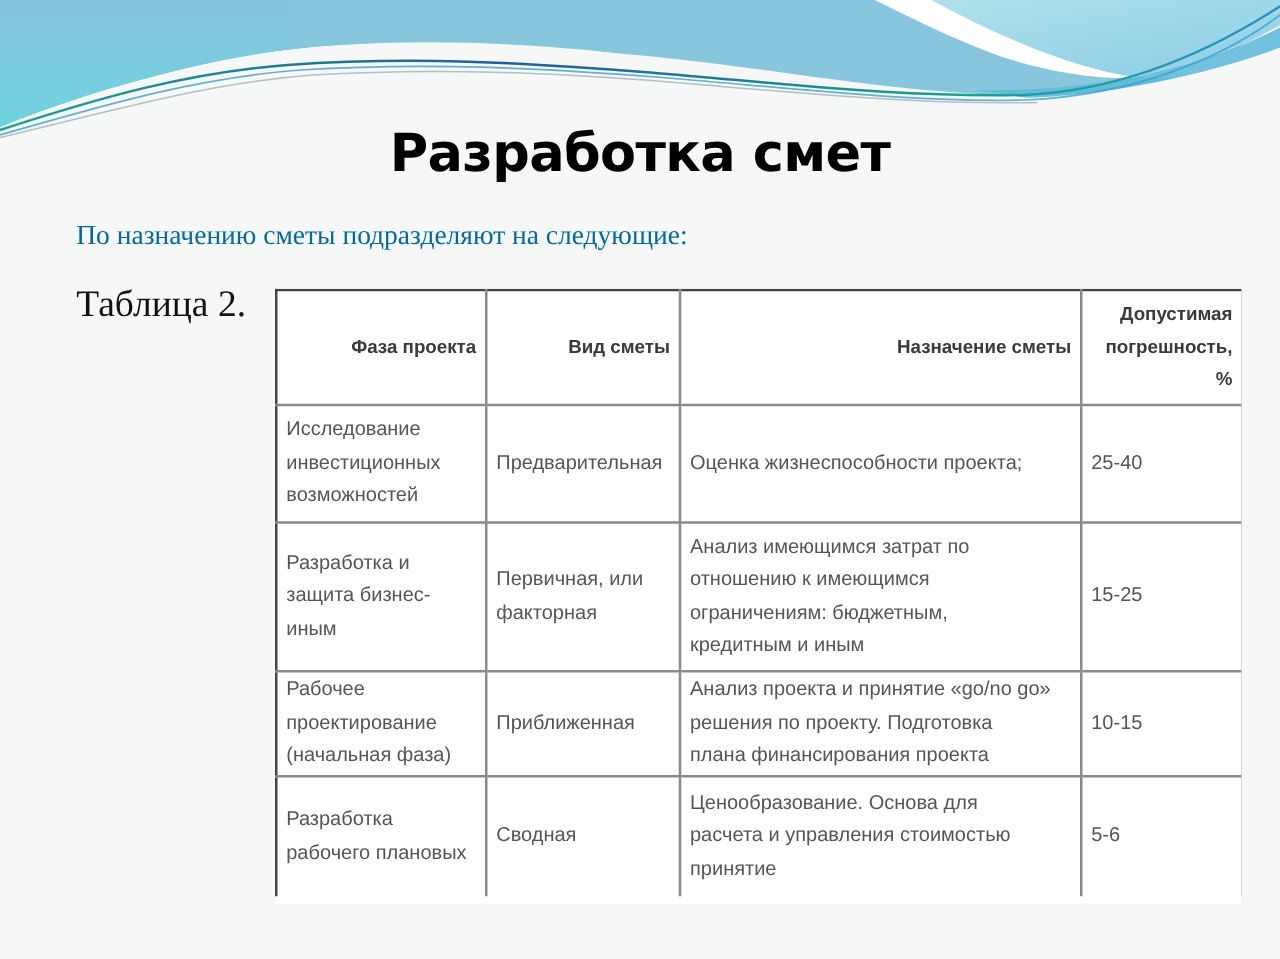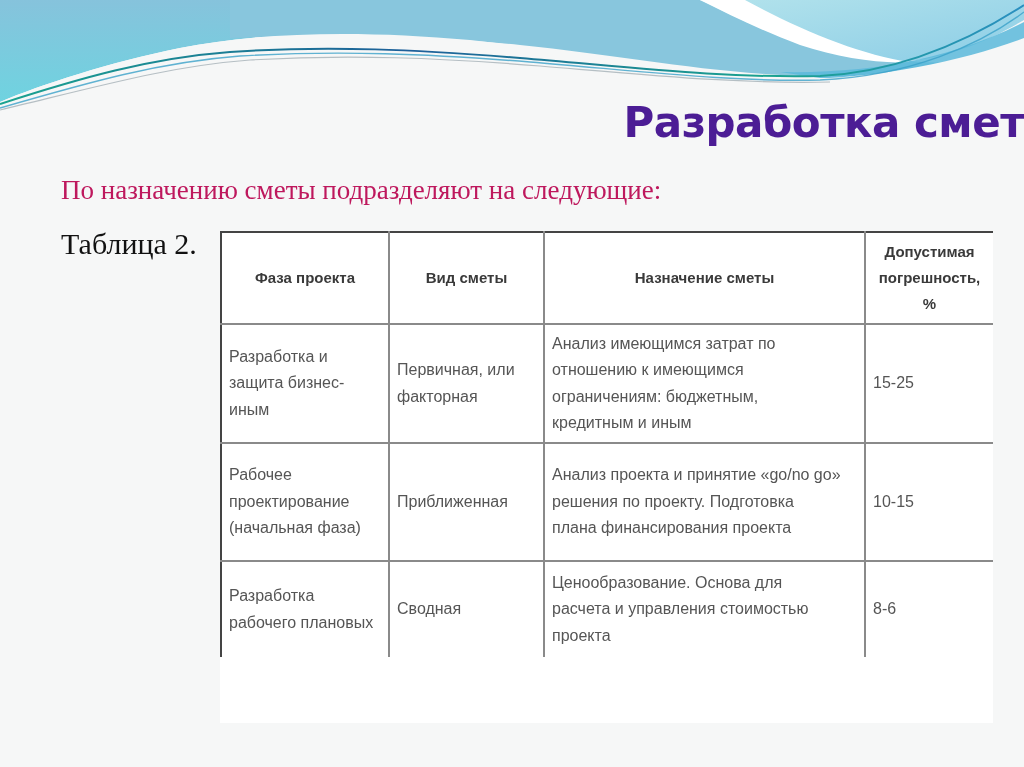--- a/index.html
+++ b/index.html
@@ -4,29 +4,29 @@
   <style>
     html, body { margin: 0; padding: 0; }
     body {
       width: 1024px; height: 767px; overflow: hidden; position: relative;
       background: #f6f7f7;
       font-family: "Liberation Sans", sans-serif;
     }
     .wave-header { position: absolute; left: 0; top: 0; width: 1024px; height: 115px; }
     .slide-title {
       position: absolute; left: 0; width: 1024px; top: 98px;
-      text-align: right;
+      text-align: center;
       font-family: "DejaVu Sans", sans-serif;
-      font-weight: bold; font-size: 42px; color: #4c1d95;
+      font-weight: bold; font-size: 42px; color: #000000;
       letter-spacing: -0.5px;
     }
     .intro-text {
       position: absolute; left: 61px; top: 175px;
       font-family: "Liberation Serif", serif;
-      font-size: 27px; color: #be185d;
+      font-size: 22px; color: #0369a1;
     }
     .table-caption {
       position: absolute; left: 61px; top: 227px;
       font-family: "Liberation Serif", serif;
       font-size: 30px; color: #111;
     }
     .table-frame {
       position: absolute; left: 220px; top: 231px;
       width: 773px; height: 492px;
       overflow: hidden; background: #ffffff;
@@ -45,27 +45,27 @@
       padding: 0 7px;
       line-height: 26.5px;
       vertical-align: middle;
       text-align: left;
       font-weight: normal;
     }
     table.estimates tr:first-child th { border-top: 2px solid #444; }
     table.estimates th:first-child, table.estimates td:first-child { border-left: 2px solid #444; }
     table.estimates th:last-child, table.estimates td:last-child { border-right: 2px solid #444; }
     table.estimates th {
-      font-weight: bold; color: #3a3a3a; text-align: center; font-size: 15px;
+      font-weight: bold; color: #3a3a3a; text-align: right; font-size: 15px;
       line-height: 26px;
     }
     tr.row-head { height: 92px; }
     tr.row-1 { height: 94px; }
     tr.row-2 { height: 119px; }
-    tr.row-3 { height: 118px; }
+    tr.row-3 { height: 84px; }
     tr.row-4 { height: 96px; }
     tr.row-4 td { border-bottom: none; }
     .cell-line { display: block; white-space: nowrap; }
   </style>
 </head>
 <body>
 
 <svg class="wave-header" viewBox="0 0 1024 115" preserveAspectRatio="none">
   <defs>
     <linearGradient id="gLeft" x1="0" y1="0" x2="0" y2="1">
@@ -123,20 +123,34 @@
           </th>
       <th>
             <span class="cell-line">Назначение сметы</span>
           </th>
       <th>
         <span class="cell-line">Допустимая</span>
         <span class="cell-line">погрешность,</span>
         <span class="cell-line">%</span>
       </th>
     </tr>
+    <tr class="row-1">
+      <td>
+        <span class="cell-line">Исследование</span>
+        <span class="cell-line">инвестиционных</span>
+        <span class="cell-line">возможностей</span>
+      </td>
+      <td>
+            <span class="cell-line">Предварительная</span>
+          </td>
+      <td>
+            <span class="cell-line">Оценка жизнеспособности проекта;</span>
+          </td>
+      <td>25-40</td>
+    </tr>
     <tr class="row-2">
       <td>
         <span class="cell-line">Разработка и</span>
         <span class="cell-line">защита бизнес-</span>
         <span class="cell-line">иным</span>
       </td>
       <td>
         <span class="cell-line">Первичная, или</span>
         <span class="cell-line">факторная</span>
       </td>
@@ -168,19 +182,19 @@
       <td>
         <span class="cell-line">Разработка</span>
         <span class="cell-line">рабочего плановых</span>
       </td>
       <td>
             <span class="cell-line">Сводная</span>
           </td>
       <td>
         <span class="cell-line">Ценообразование. Основа для</span>
         <span class="cell-line">расчета и управления стоимостью</span>
-        <span class="cell-line">проекта</span>
-      </td>
-      <td>8-6</td>
+        <span class="cell-line">принятие</span>
+      </td>
+      <td>5-6</td>
     </tr>
   </tbody>
     </table>
 </div>
 
 </body></html>

